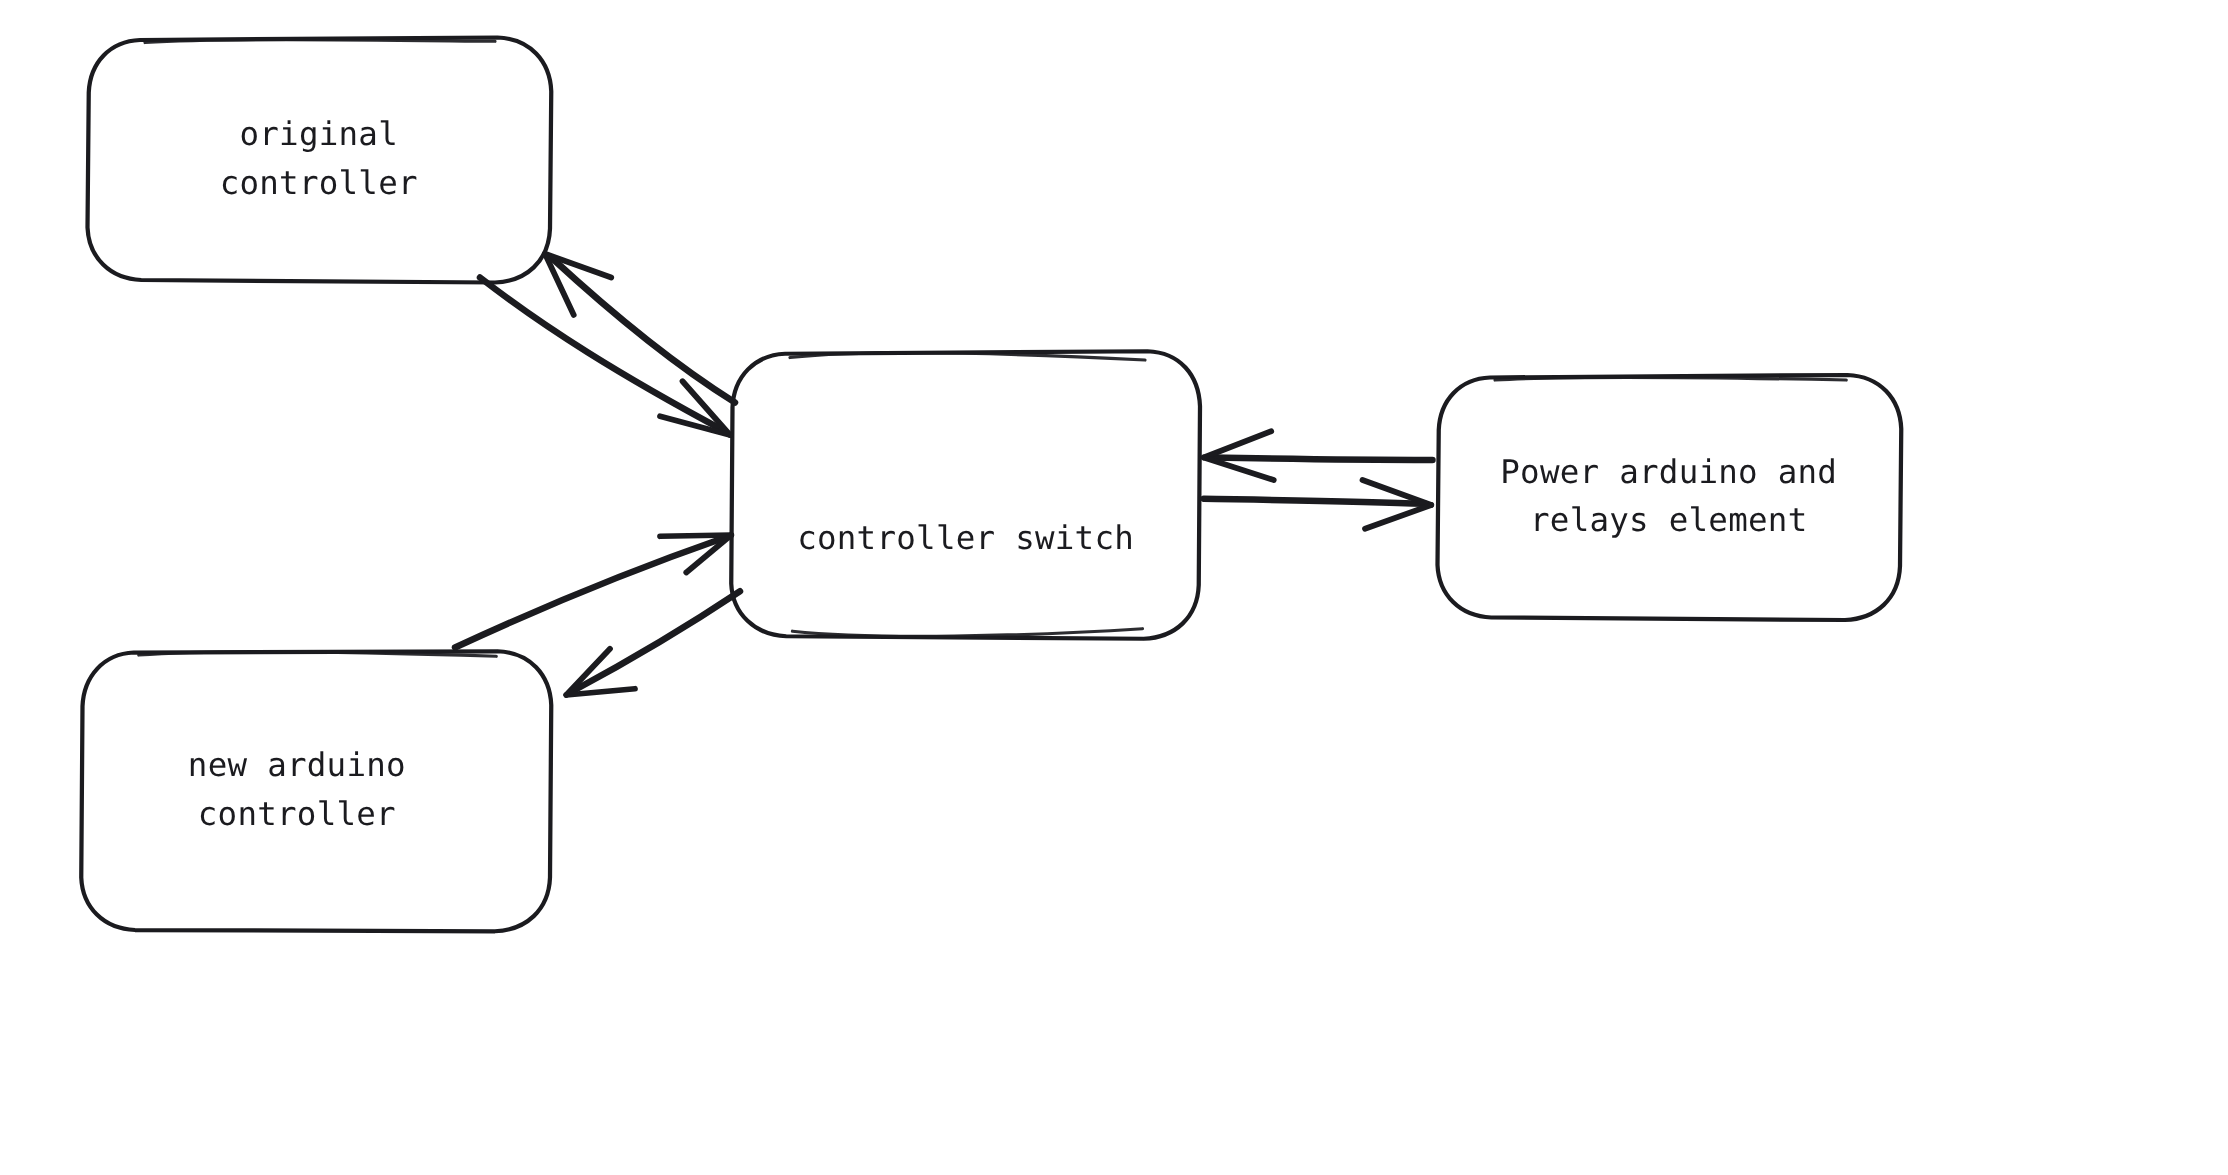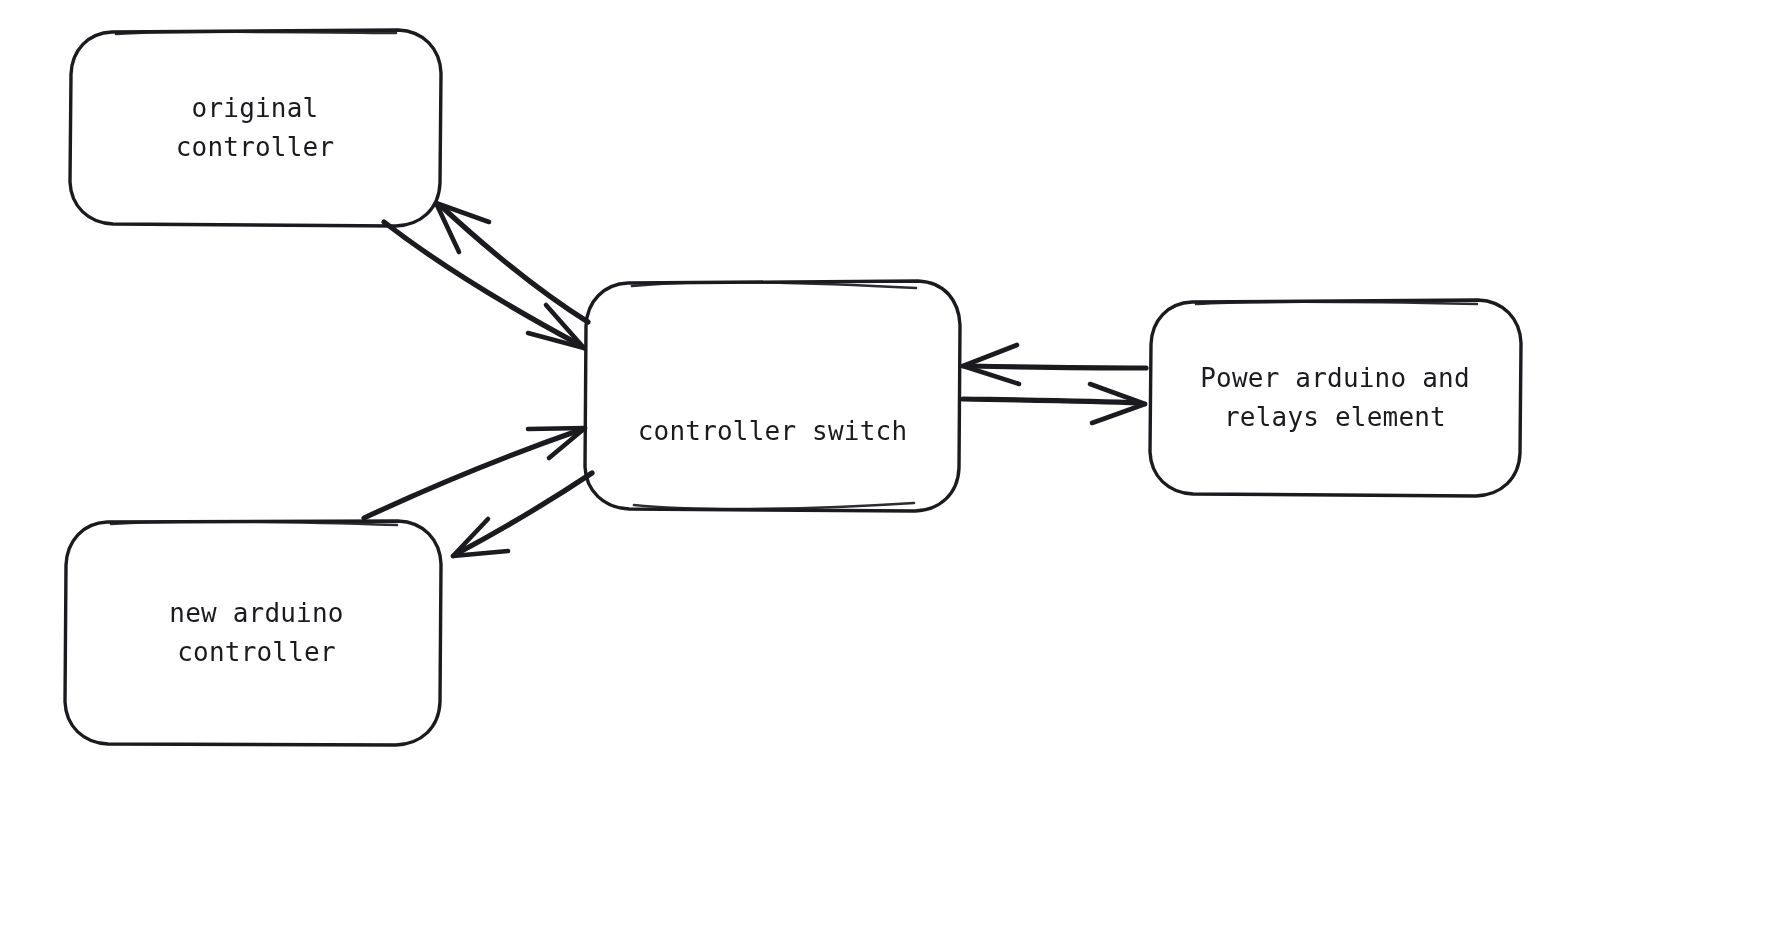--- a/index.html
+++ b/index.html
@@ -68,21 +68,21 @@
     color: #1b1b1f;
     font-family: "DejaVu Sans Mono", "Liberation Mono", monospace;
     font-size: 26px;
     line-height: 1.47;
     letter-spacing: 0.2px;
     white-space: pre;
     pointer-events: none;
   }
   #label-original       { left: 70px;   top: 30px;  width: 370px; height: 195px; }
   #label-switch         { left: 585px;  top: 280px; width: 375px; height: 230px; margin-top: 36px; }
-  #label-arduino        { left: 69px;   top: 520px; width: 375px; height: 225px; }
+  #label-arduino        { left: 50px;   top: 520px; width: 375px; height: 225px; }
   #label-powersupply    { left: 1150px; top: 300px; width: 370px; height: 195px; }
   .label-line { display: block; }
 </style>
 </head>
 <body>
 
 <div id="canvas-root">
 
   <svg id="diagram-svg" viewBox="0 0 1782 940" xmlns="http://www.w3.org/2000/svg">
 

